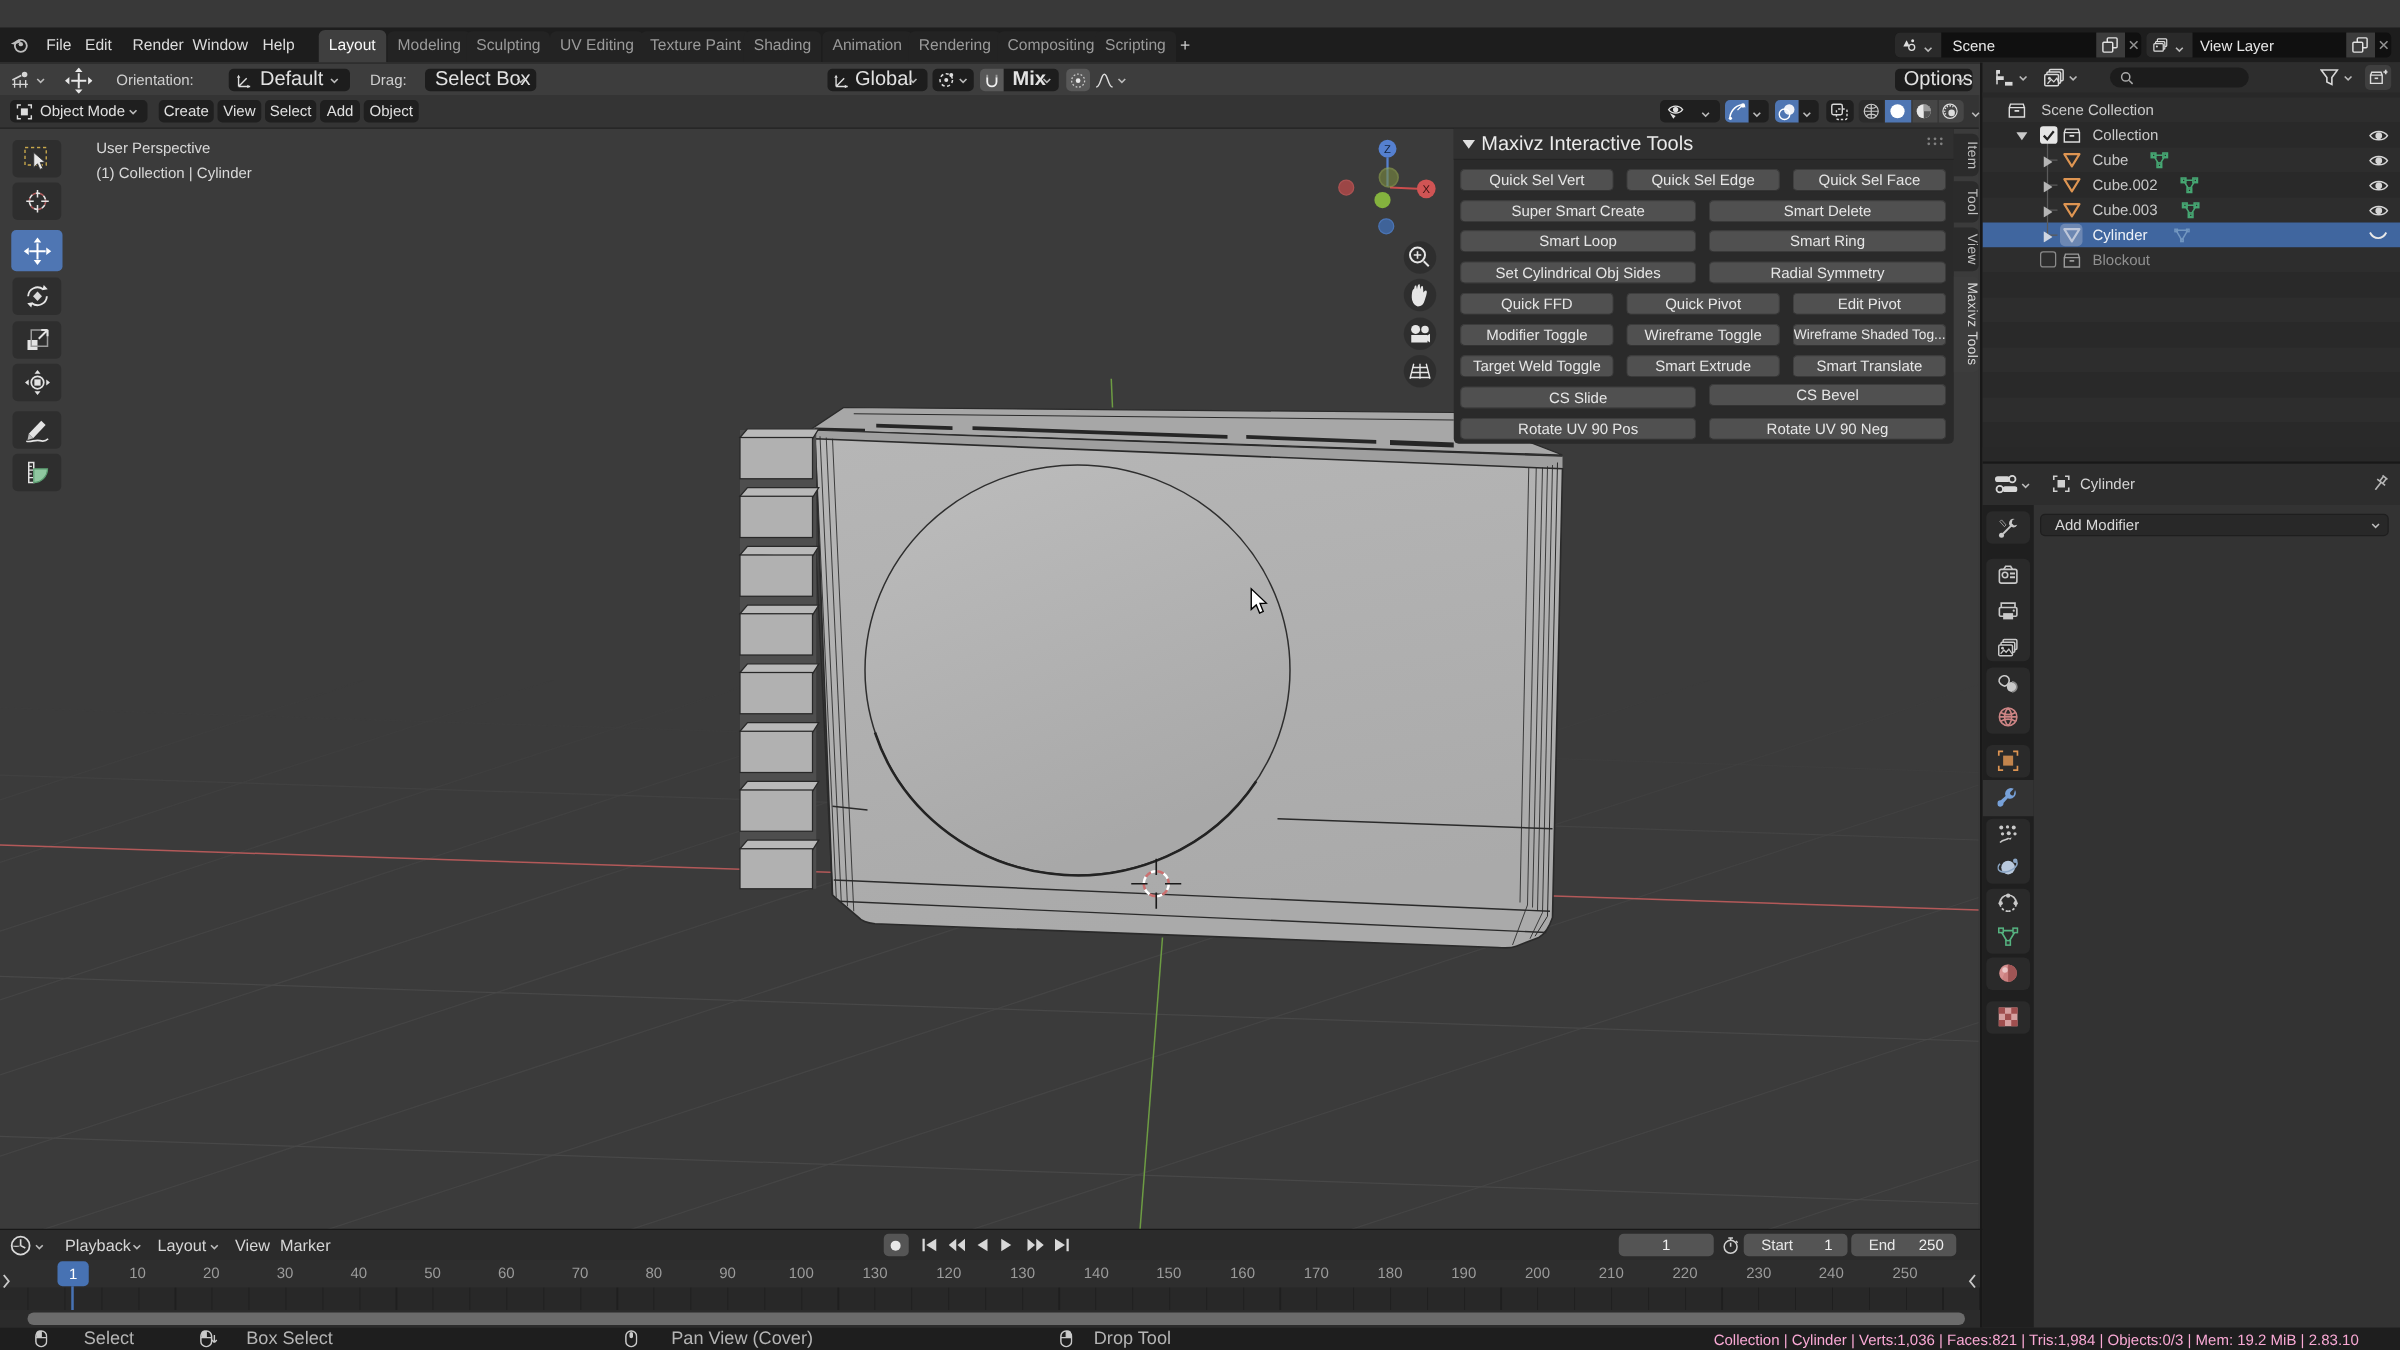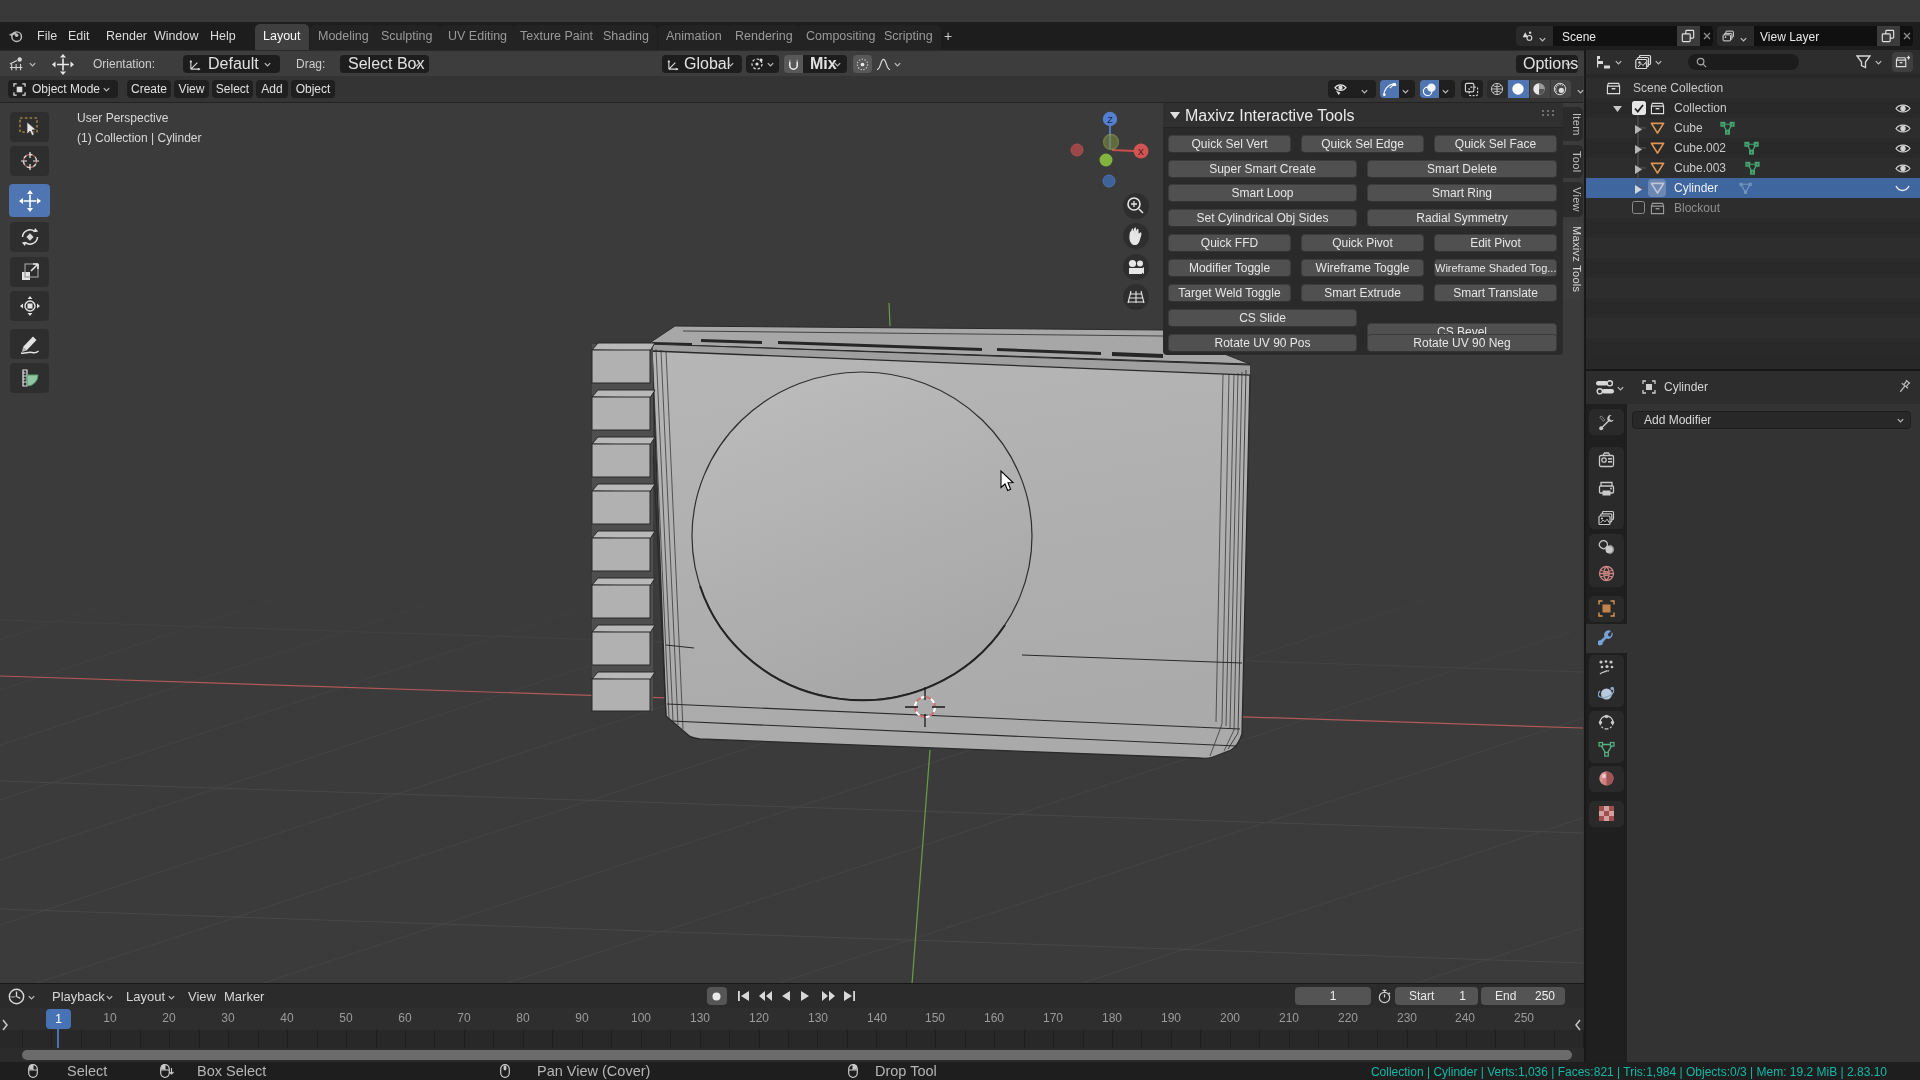--- a/index.html
+++ b/index.html
@@ -531,21 +531,21 @@
  <div class="mbtn" style="left:5px;top:131px;width:121px">Quick FFD</div>
  <div class="mbtn" style="left:138px;top:131px;width:121px">Quick Pivot</div>
  <div class="mbtn" style="left:271px;top:131px;width:121px">Edit Pivot</div>
  <div class="mbtn" style="left:5px;top:156px;width:121px">Modifier Toggle</div>
  <div class="mbtn" style="left:138px;top:156px;width:121px">Wireframe Toggle</div>
  <div class="mbtn" style="left:271px;top:156px;width:121px;font-size:11px">Wireframe Shaded Tog...</div>
  <div class="mbtn" style="left:5px;top:181px;width:121px">Target Weld Toggle</div>
  <div class="mbtn" style="left:138px;top:181px;width:121px">Smart Extrude</div>
  <div class="mbtn" style="left:271px;top:181px;width:121px">Smart Translate</div>
  <div class="mbtn" style="left:5px;top:206px;width:187px">CS Slide</div>
- <div class="mbtn" style="left:204px;top:220px;width:188px">CS Bevel</div>
+ <div class="mbtn" style="left:204px;top:204px;width:188px">CS Bevel</div>
  <div class="mbtn" style="left:5px;top:231px;width:187px">Rotate UV 90 Pos</div>
  <div class="mbtn" style="left:204px;top:231px;width:188px">Rotate UV 90 Neg</div>
 </div>
 <div class="stab" style="top:107px;height:34px">Item</div>
 <div class="stab" style="top:145px;height:33px">Tool</div>
 <div class="stab" style="top:182px;height:35px">View</div>
 <div class="stab act" style="top:221px;height:77px">Maxivz Tools</div>
 <div class="a" id="outliner">
  <div id="outhead">
   <svg class="a" style="left:10px;top:5px" width="16" height="14" viewBox="0 0 16 14" fill="#d8d8d8">
@@ -958,18 +958,18 @@
         <rect x="0.7" y="0.7" width="8.6" height="12.6" rx="4.2"></rect>
         <rect x="3.6" y="1.5" width="2.8" height="5" rx="1.4" fill="#c9c9c9" stroke="none"></rect>
       </svg>
  <span class="a tx" style="left:537px;top:1px">Pan View (Cover)</span>
  <svg class="a" style="left:848px;top:2px" width="10" height="14" viewBox="0 0 10 14" fill="none" stroke="#c9c9c9" stroke-width="1.2">
         <rect x="0.7" y="0.7" width="8.6" height="12.6" rx="4.2"></rect>
         <path d="M5,0.7 V6 M0.7,6 H9.3" stroke-width="1"></path>
         <path d="M8.8,1.5 a4,4 0 0 0 -3.8,-0.8 V5.5 H8.8 Z" fill="#c9c9c9" stroke="none"></path>
       </svg>
  <span class="a tx" style="left:875px;top:1px">Drop Tool</span>
- <span class="a tx" style="right:33px;top:3px;color:#14b8a6;font-size:12px">Collection | Cylinder | Verts:1,036 | Faces:821 | Tris:1,984 | Objects:0/3 | Mem: 19.2 MiB | 2.83.10</span>
+ <span class="a tx" style="right:33px;top:3px;color:#f9a8d4;font-size:12px">Collection | Cylinder | Verts:1,036 | Faces:821 | Tris:1,984 | Objects:0/3 | Mem: 19.2 MiB | 2.83.10</span>
 </div>
 <div class="vline" style="left:1584px;top:50px;width:2px;height:1012px"></div>
 <div class="vline" style="left:0px;top:369px;width:1920px;height:2px;left:1586px;width:334px"></div>
 <div class="vline" style="left:0;top:983px;width:1586px;height:1px"></div>
 </div>
 
 </body></html>

